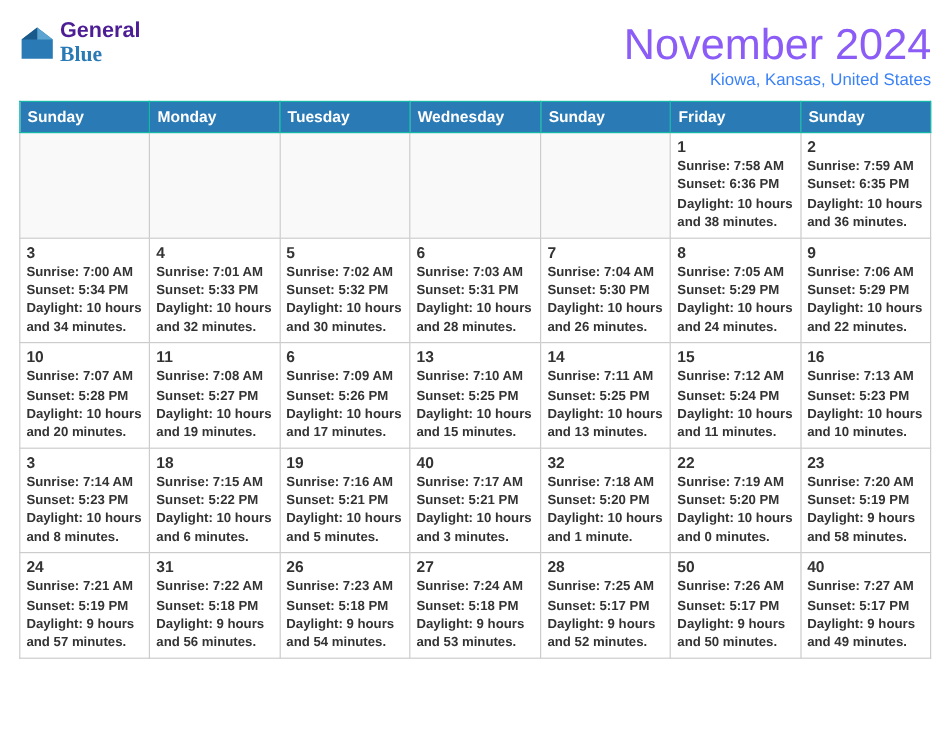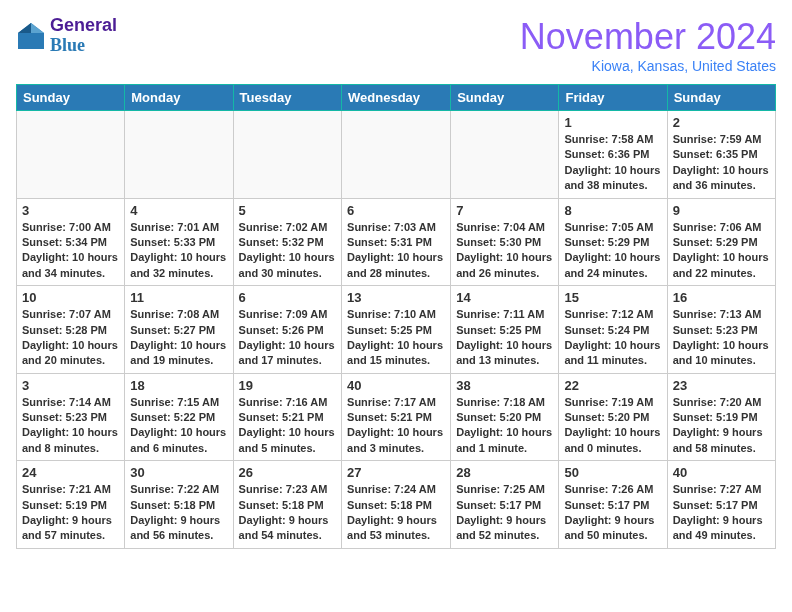--- a/index.html
+++ b/index.html
@@ -212,39 +212,39 @@
         </td>
         <td>
           <span class="day-num">19</span>
           <div class="day-info">Sunrise: 7:16 AM<br>Sunset: 5:21 PM<br>Daylight: 10 hours and 5 minutes.</div>
         </td>
         <td>
           <span class="day-num">40</span>
           <div class="day-info">Sunrise: 7:17 AM<br>Sunset: 5:21 PM<br>Daylight: 10 hours and 3 minutes.</div>
         </td>
         <td>
-          <span class="day-num">38</span>
+          <span class="day-num">32</span>
           <div class="day-info">Sunrise: 7:18 AM<br>Sunset: 5:20 PM<br>Daylight: 10 hours and 1 minute.</div>
         </td>
         <td>
           <span class="day-num">22</span>
           <div class="day-info">Sunrise: 7:19 AM<br>Sunset: 5:20 PM<br>Daylight: 10 hours and 0 minutes.</div>
         </td>
         <td>
           <span class="day-num">23</span>
           <div class="day-info">Sunrise: 7:20 AM<br>Sunset: 5:19 PM<br>Daylight: 9 hours and 58 minutes.</div>
         </td>
       </tr>
       <tr>
         <td>
           <span class="day-num">24</span>
           <div class="day-info">Sunrise: 7:21 AM<br>Sunset: 5:19 PM<br>Daylight: 9 hours and 57 minutes.</div>
         </td>
         <td>
-          <span class="day-num">30</span>
+          <span class="day-num">31</span>
           <div class="day-info">Sunrise: 7:22 AM<br>Sunset: 5:18 PM<br>Daylight: 9 hours and 56 minutes.</div>
         </td>
         <td>
           <span class="day-num">26</span>
           <div class="day-info">Sunrise: 7:23 AM<br>Sunset: 5:18 PM<br>Daylight: 9 hours and 54 minutes.</div>
         </td>
         <td>
           <span class="day-num">27</span>
           <div class="day-info">Sunrise: 7:24 AM<br>Sunset: 5:18 PM<br>Daylight: 9 hours and 53 minutes.</div>
         </td>

